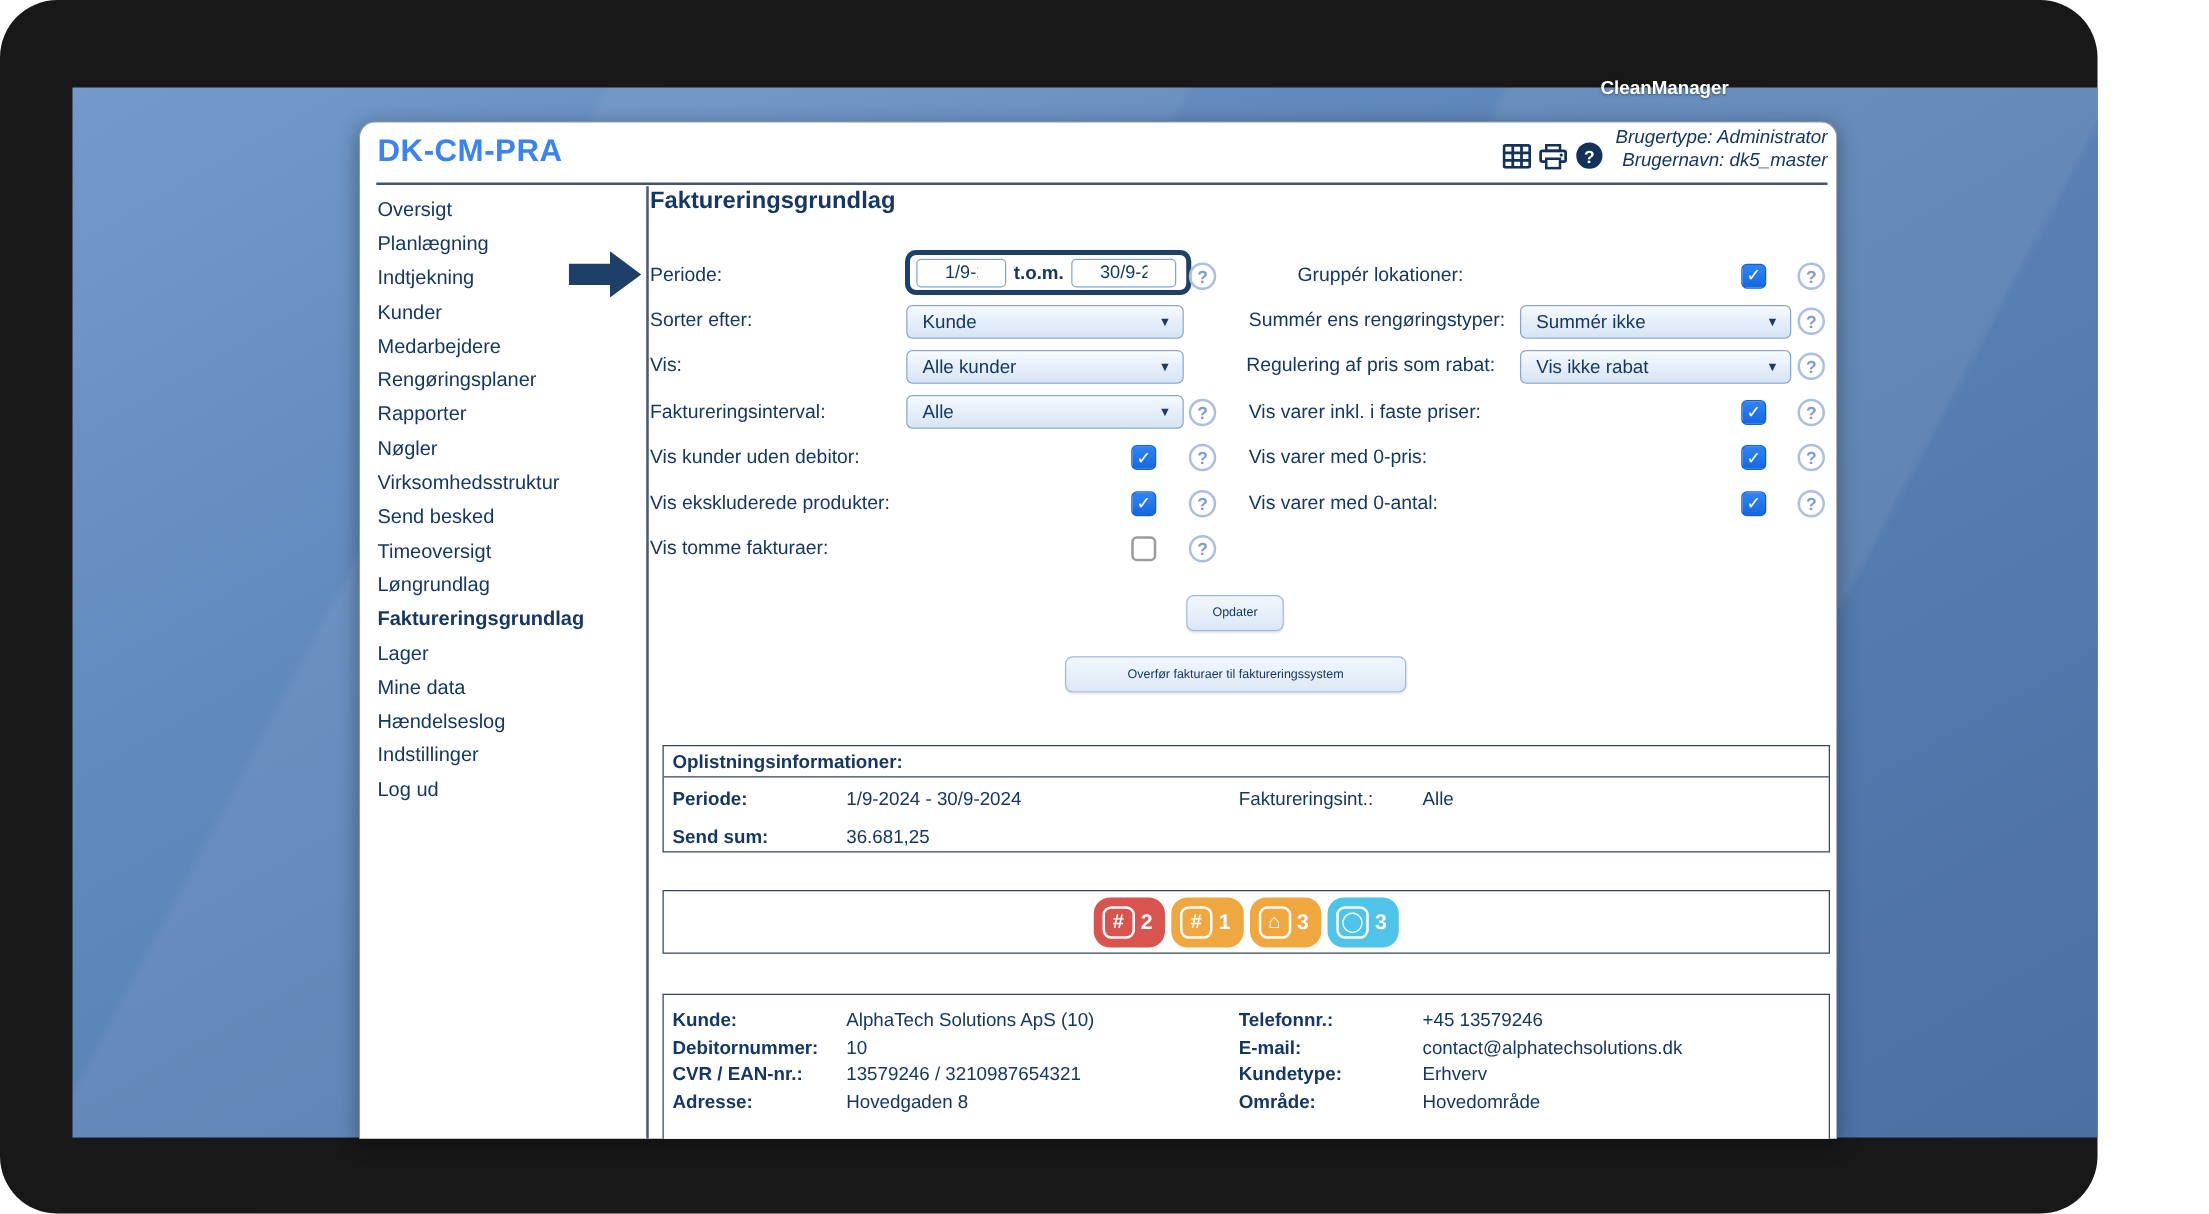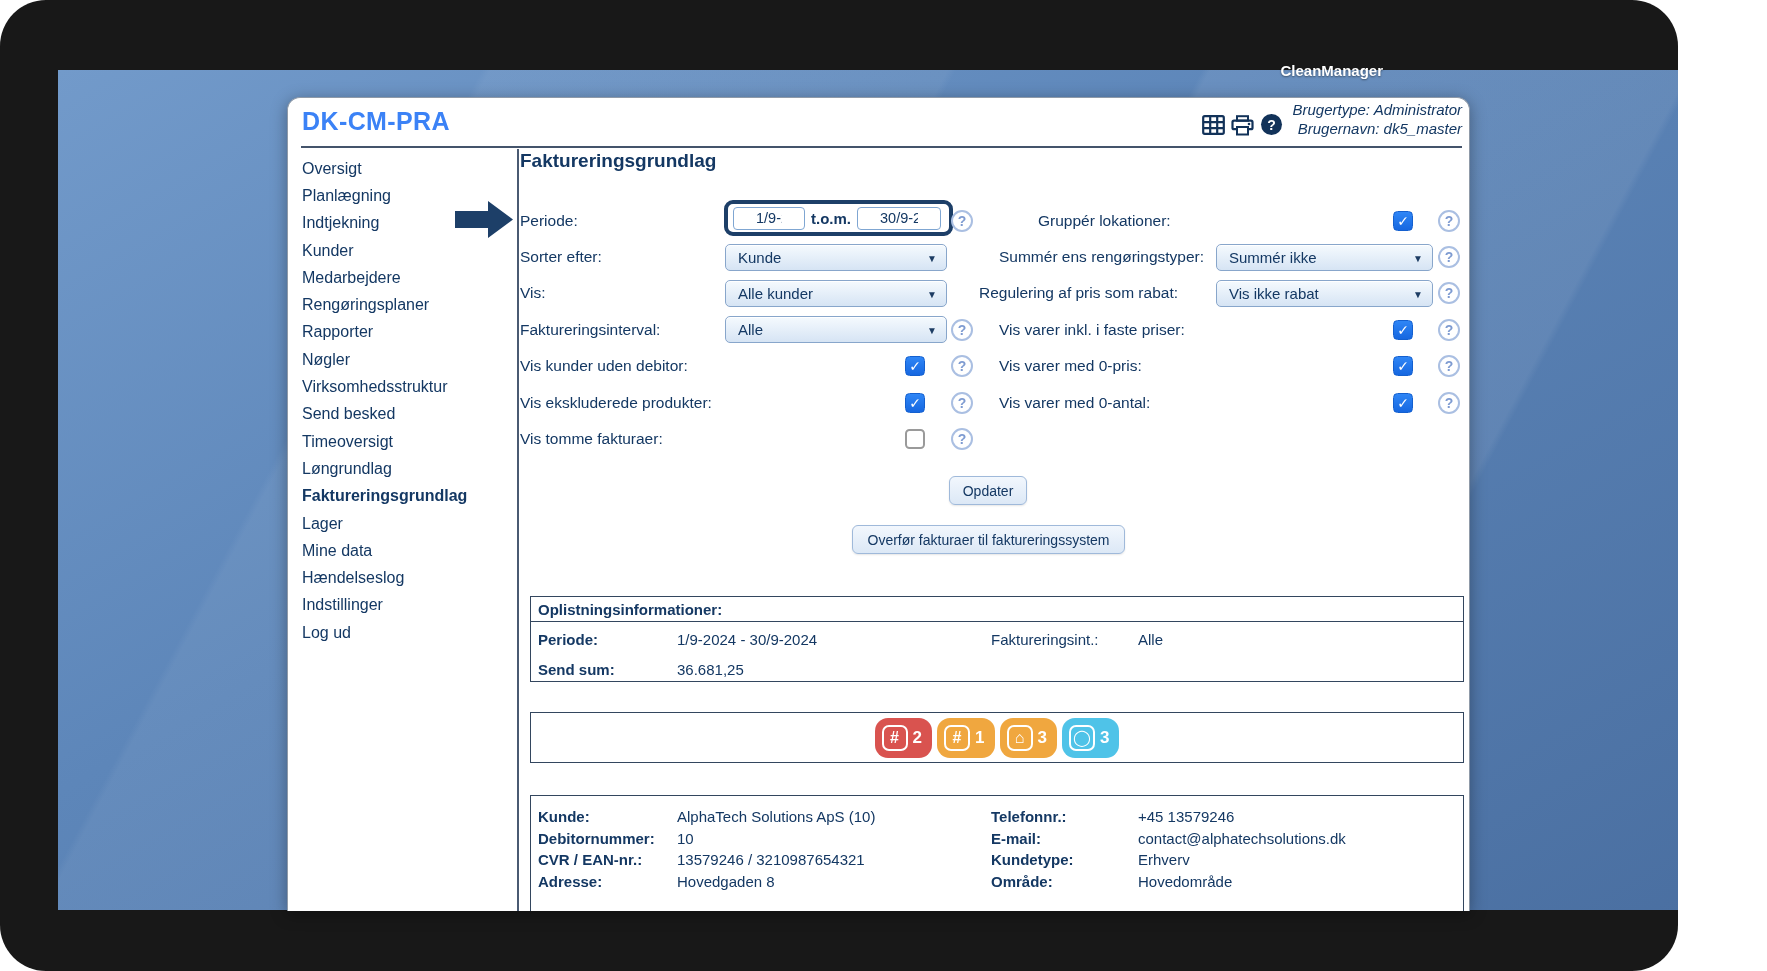--- a/index.html
+++ b/index.html
@@ -79,21 +79,21 @@
   .help {
     position:absolute; width:22px; height:22px; box-sizing:border-box;
     border:2px solid #aabfe2; border-radius:50%; color:#7e9bd1;
     display:flex; align-items:center; justify-content:center; cursor:pointer;
   }
   .help::after { content:"?"; font-size:14px; font-weight:bold; }
   .help-left { left:663px; } .help-right { left:1150px; }
   .btn {
     position:absolute; box-sizing:border-box;
     background:linear-gradient(#f2f7fd,#dce8f6); border:1px solid #9fb9da; border-radius:6px;
-    color:#143863; font-size:14px; display:flex; align-items:center; justify-content:center;
+    color:#143863; font-size:10px; display:flex; align-items:center; justify-content:center;
     box-shadow:0 1px 2px rgba(0,0,0,.1); cursor:pointer; white-space:nowrap;
     font-family:"Liberation Sans","DejaVu Sans",sans-serif;
   }
   #btn-opdater { left:661px; top:378px; width:78px;  height:29px; }
   #btn-overfor { left:564px; top:427px; width:273px; height:29px; }
   
   .box { position:absolute; left:242px; width:934px; box-sizing:border-box; border:1.5px solid #33465e; background:#fff; }
   #summary { top:498px; height:86px; }
   .sum-header { height:24px; border-bottom:1.5px solid #33465e; display:flex; align-items:center; padding-left:7px; font-size:15px; font-weight:bold; }
   .srow { position:absolute; height:20px; font-size:15px; }
@@ -232,21 +232,21 @@
     <div class="cb cb-left checked" style="top:294.5px;"></div>
     <div class="cb cb-left" style="top:330.5px;"></div>
     <div class="help help-left" style="top:111.5px;"></div>
     <div class="help help-left" style="top:220.5px;"></div>
     <div class="help help-left" style="top:257px;"></div>
     <div class="help help-left" style="top:293.5px;"></div>
     <div class="help help-left" style="top:329.5px;"></div>
 
     <div class="flabel" style="left:711px; top:113.5px;margin-left:39px;">Gruppér lokationer:</div>
     <div class="flabel" style="left:711px; top:150px;">Summér ens rengøringstyper:</div>
-    <div class="flabel" style="left:691px; top:186px;">Regulering af pris som rabat:</div>
+    <div class="flabel" style="left:709px; top:186px;">Regulering af pris som rabat:</div>
     <div class="flabel" style="left:711px; top:222.5px;">Vis varer inkl. i faste priser:</div>
     <div class="flabel" style="left:711px; top:259px;">Vis varer med 0-pris:</div>
     <div class="flabel" style="left:711px; top:295.5px;">Vis varer med 0-antal:</div>
 
     <div class="cb cb-right checked" style="top:112.5px;"></div>
     <div class="dd dd-right" style="top:145.5px;">
         <span>Summér ikke</span>
       </div>
     <div class="dd dd-right" style="top:181.5px;">
         <span>Vis ikke rabat</span>

